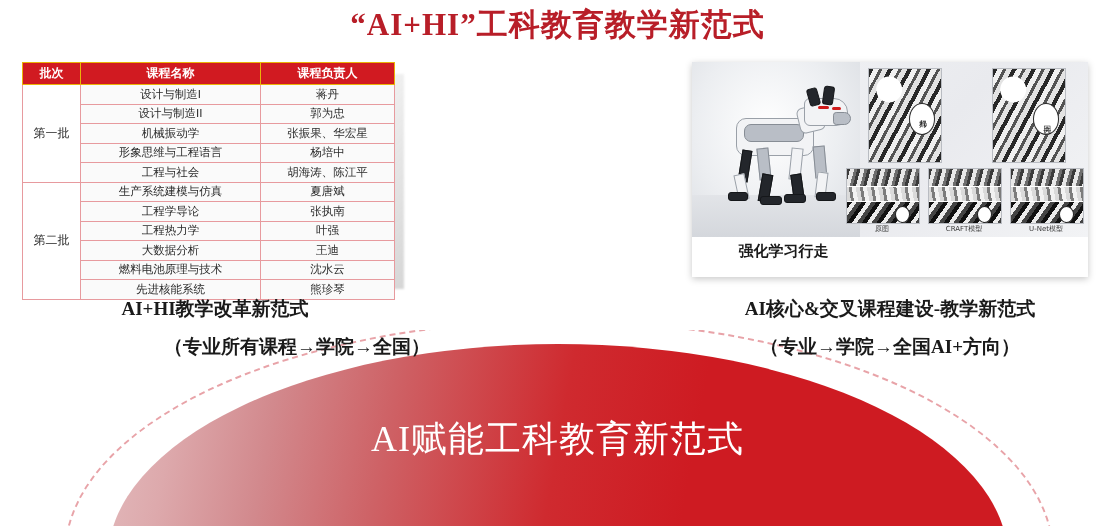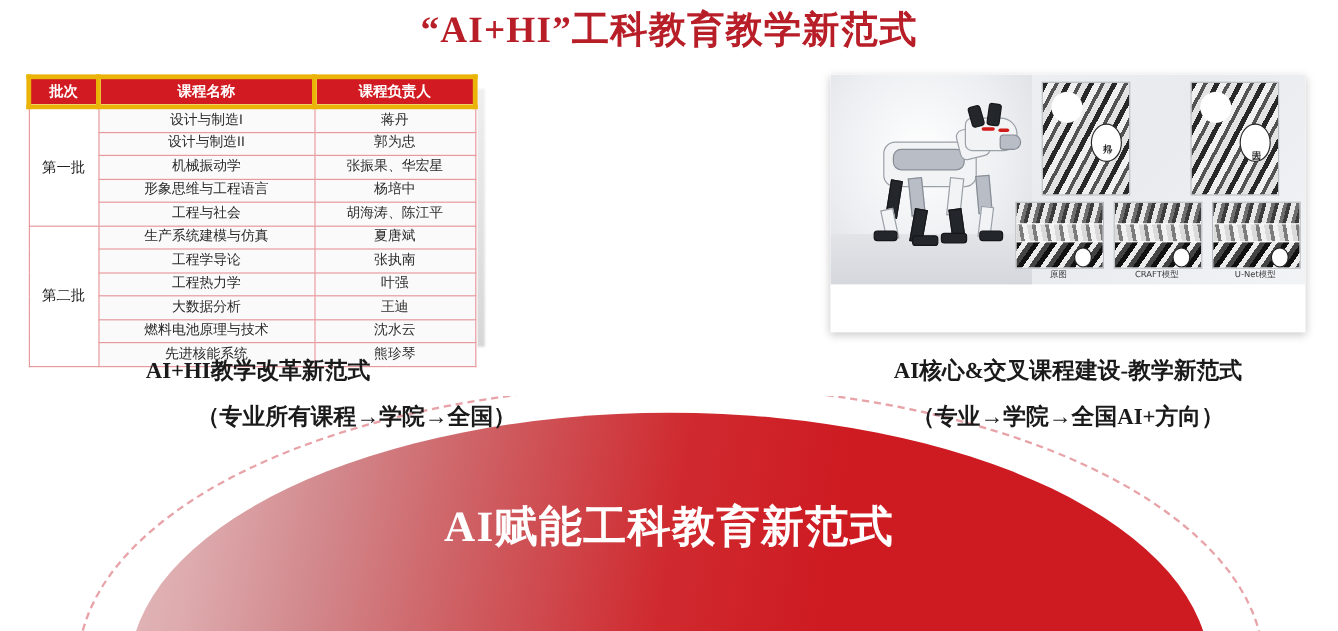--- a/index.html
+++ b/index.html
@@ -67,21 +67,21 @@
     border: 2px dashed #E8A3A8;
     box-sizing: border-box;
   }
   .banner-text {
     position: absolute;
     left: 0;
     top: 415px;
     width: 1115px;
     text-align: center;
     font-family: "Liberation Serif", "DejaVu Serif", serif;
-    font-weight: bold;
+    font-weight: normal;
     font-size: 36px;
     letter-spacing: 1px;
     color: #ffffff;
     white-space: nowrap;
     z-index: 20;
   }
 
   
   .table-block {
     position: absolute;
@@ -118,21 +118,21 @@
     background: #FAFAFA;
     white-space: nowrap;
     overflow: hidden;
   }
   table.course-table th {
     background: #D11A21;
     color: #ffffff;
     font-weight: bold;
     font-size: 12px;
     height: 21px;
-    border: 4px solid #eab308;
+    border: 1px solid #eab308;
   }
   table.course-table td.batch {
     background: #ffffff;
     font-size: 12px;
     color: #222;
   }
   .col-batch { width: 58px; }
   .col-name  { width: 180px; }
   .col-lead  { width: 134px; }
 
@@ -402,13 +402,14 @@
       <div class="mb-row mb-r2"></div>
       <div class="mb-row mb-r3"></div>
       <div class="mb-oval"></div>
     </div>
   </div>
 
   <div class="sublabel" style="left:154px;">原图</div>
   <div class="sublabel" style="left:236px;text-align:center;">CRAFT模型</div>
   <div class="sublabel" style="left:318px;">U-Net模型</div>
 
+  <div class="media-caption mc-left">强化学习行走</div>
 </div>
 
 </body></html>

